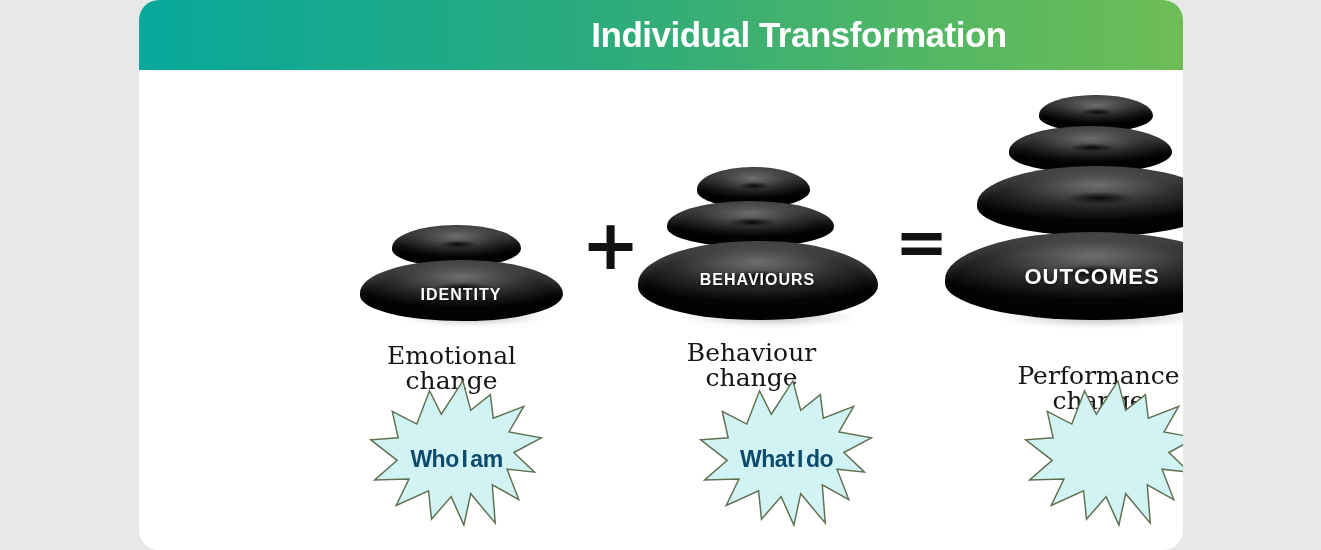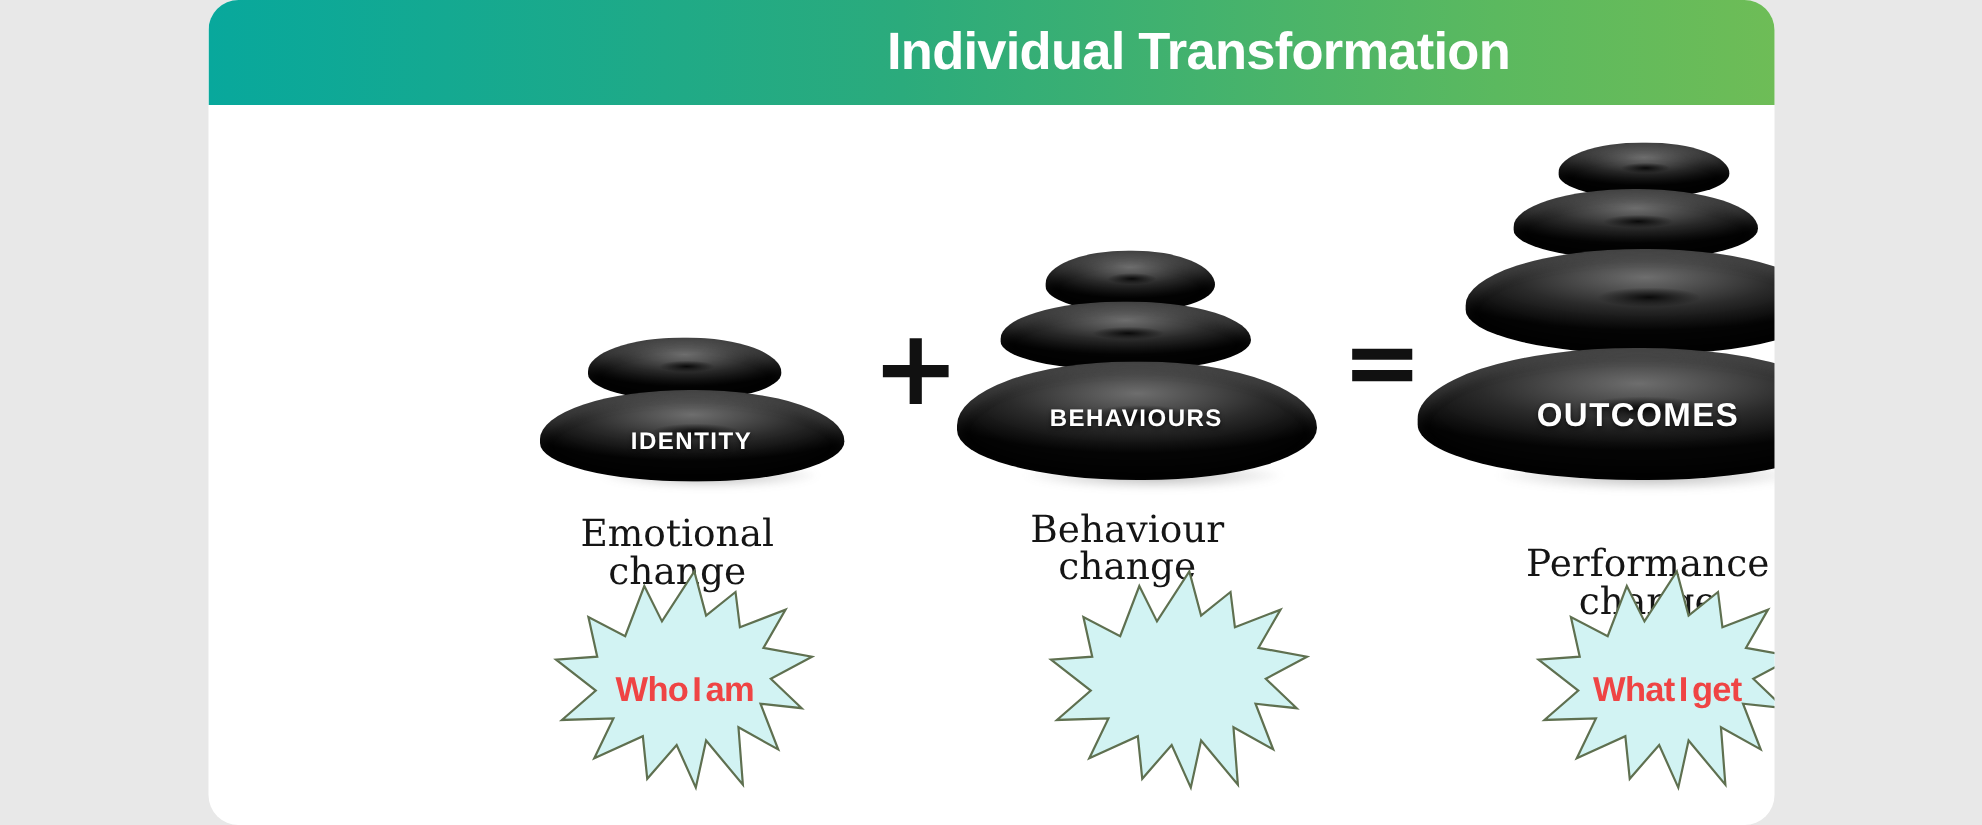--- a/index.html
+++ b/index.html
@@ -75,21 +75,21 @@
   .cl-1{left:213px;top:343px;width:200px;}
   .cl-2{left:513px;top:340px;width:200px;}
   .cl-3{left:860px;top:363px;width:200px;}
   
   .burst{position:absolute;width:180px;height:152px;}
   .bu-1{left:228px;top:377px;}
   .bu-2{left:558px;top:377px;}
   .bu-3{left:883px;top:377px;}
   .burst-text{
     position:absolute;width:160px;text-align:center;
-    font-weight:bold;font-size:23px;color:#ef4444;
+    font-weight:bold;font-size:23px;color:#0c4a6e;
     letter-spacing:-0.5px;word-spacing:-3px;
   }
   .bt-1{left:238px;top:446px;}
   .bt-2{left:568px;top:446px;}
   .bt-3{left:893px;top:446px;}
   .hidden-defs{position:absolute;width:0;height:0;overflow:hidden;}
 </style>
 </head>
 <body>
 
@@ -145,15 +145,15 @@
       <use href="#starburst"></use>
     </svg>
   <svg class="burst bu-2">
       <use href="#starburst"></use>
     </svg>
   <svg class="burst bu-3">
       <use href="#starburst"></use>
     </svg>
 
   <div class="burst-text bt-1">Who I am</div>
-  <div class="burst-text bt-3">What I get</div>
+  <div class="burst-text bt-2">What I do</div>
 
 </div>
 
 </body></html>

